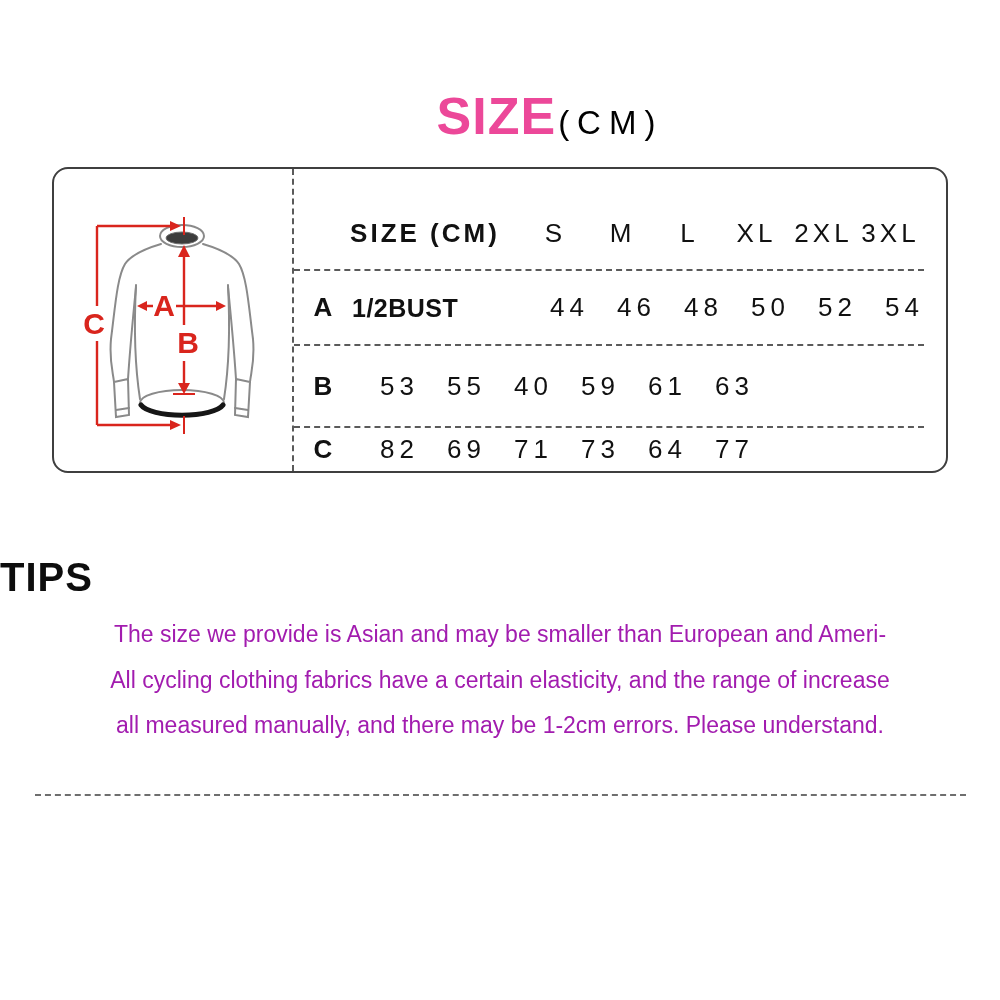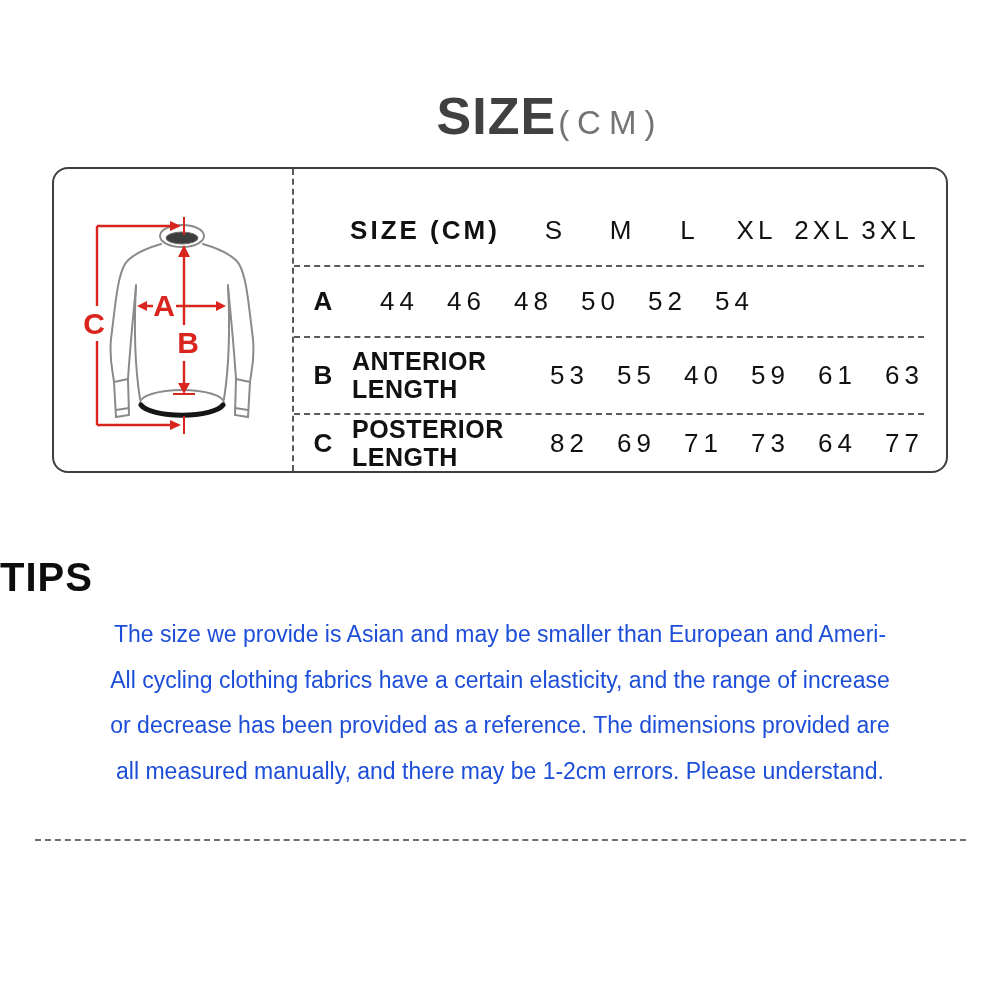--- a/index.html
+++ b/index.html
@@ -5,22 +5,22 @@
   html,body{margin:0;padding:0;background:#ffffff;}
   body{
     width:1000px;height:1000px;position:relative;overflow:hidden;
     font-family:"Liberation Sans",sans-serif;color:#111;
   }
   
   .title-row{
     margin-top:86px;text-align:center;padding-left:100px;
     white-space:nowrap;
   }
-  .title-main{font-size:52px;font-weight:bold;letter-spacing:1px;color:#404040;text-align:center;}
-  .title-unit{font-size:33px;font-weight:400;letter-spacing:8px;color:#737373;margin-left:2px;}
+  .title-main{font-size:52px;font-weight:bold;letter-spacing:1px;color:#ec4899;text-align:center;}
+  .title-unit{font-size:33px;font-weight:400;letter-spacing:8px;color:#000000;margin-left:2px;}
   
   .size-box{
     box-sizing:border-box;
     width:896px;height:306px;
     margin:21px 0 0 52px;
     border:2px solid #3f3f3f;border-radius:16px;
     display:flex;overflow:hidden;background:#fff;
   }
   .illustration{width:238px;flex:none;position:relative;}
   .illustration svg{position:absolute;left:0;top:0;}
@@ -43,21 +43,21 @@
     width:228px;flex:none;text-align:center;box-sizing:border-box;padding-left:34px;
     font-size:26px;font-weight:bold;letter-spacing:3px;
   }
   .cell-val{width:67px;flex:none;text-align:right;font-size:26px;letter-spacing:5px;font-weight:400;}
   .cell-size{width:67px;flex:none;text-align:center;font-size:26px;letter-spacing:4px;font-weight:500;}
   
   .tips-heading{
     margin-top:82px;
     font-size:40px;font-weight:bold;letter-spacing:1px;color:#0d0d0d;
   }
-  .tips-text{margin-top:12px;text-align:center;font-size:23px;line-height:45.5px;color:#1d4ed8;}
+  .tips-text{margin-top:12px;text-align:center;font-size:23px;line-height:45.5px;color:#a21caf;}
   .tips-line{white-space:nowrap;}
   
   .bottom-rule{
     margin:45px 0 0 35px;width:931px;height:0;
     border-top:2px dashed #6e6e6e;
   }
 </style>
 </head>
 <body>
 
@@ -135,53 +135,51 @@
       <div class="cell-size">S</div>
       <div class="cell-size">M</div>
       <div class="cell-size">L</div>
       <div class="cell-size">XL</div>
       <div class="cell-size">2XL</div>
       <div class="cell-size">3XL</div>
     </div>
 
     <div class="row r-a">
       <div class="cell-key">A</div>
+      <div class="cell-label">1/2BUST</div>
       <div class="cell-val">44</div>
       <div class="cell-val">46</div>
       <div class="cell-val">48</div>
       <div class="cell-val">50</div>
       <div class="cell-val">52</div>
       <div class="cell-val">54</div>
     </div>
 
     <div class="row r-b">
       <div class="cell-key">B</div>
-      <div class="cell-label">ANTERIOR LENGTH</div>
       <div class="cell-val">53</div>
       <div class="cell-val">55</div>
       <div class="cell-val">40</div>
       <div class="cell-val">59</div>
       <div class="cell-val">61</div>
       <div class="cell-val">63</div>
     </div>
 
     <div class="row r-c">
       <div class="cell-key">C</div>
-      <div class="cell-label">POSTERIOR LENGTH</div>
       <div class="cell-val">82</div>
       <div class="cell-val">69</div>
       <div class="cell-val">71</div>
       <div class="cell-val">73</div>
       <div class="cell-val">64</div>
       <div class="cell-val">77</div>
     </div>
   </div>
 </div>
 
 <div class="tips-heading">TIPS</div>
 <div class="tips-text">
   <div class="tips-line">The size we provide is Asian and may be smaller than European and Ameri-</div>
   <div class="tips-line">All cycling clothing fabrics have a certain elasticity, and the range of increase</div>
-  <div class="tips-line">or decrease has been provided as a reference. The dimensions provided are</div>
   <div class="tips-line">all measured manually, and there may be 1-2cm errors. Please understand.</div>
 </div>
 
 <div class="bottom-rule"></div>
 
 </body></html>

